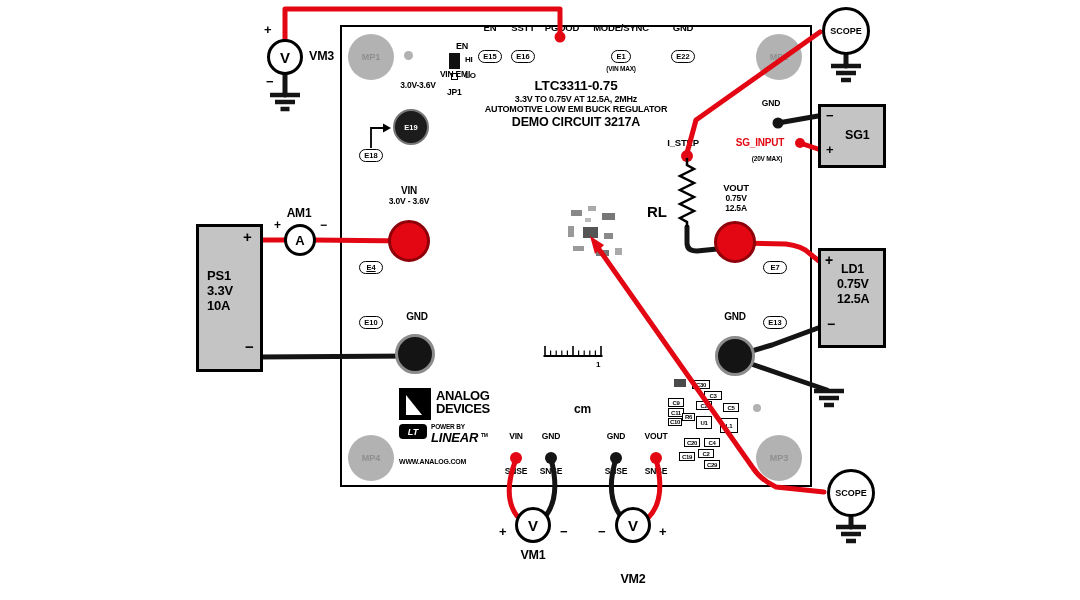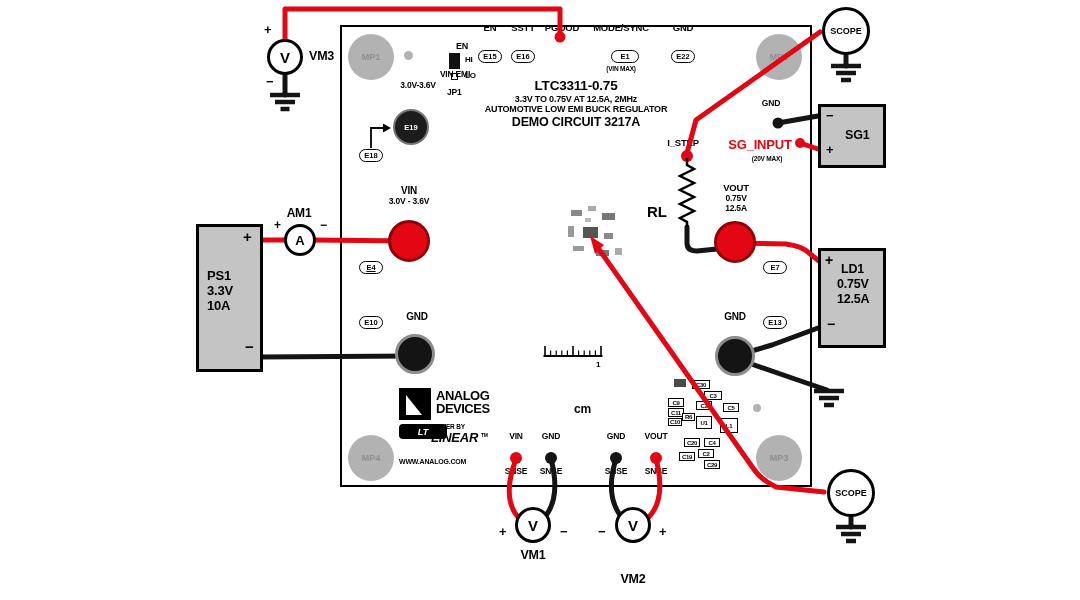--- a/index.html
+++ b/index.html
@@ -52,21 +52,21 @@
     </div>
   <div class="gdot" style="left:404px;top:51px;width:9px;height:9px;"></div>
   <div class="gdot" style="left:753px;top:404px;width:8px;height:8px;"></div>
 
   <span class="t cx" style="left:490px;top:22px;font-size:9.5px;">EN</span>
   <div class="tp" style="left:478px;top:50px;">E15</div>
   <span class="t cx" style="left:523px;top:22px;font-size:9.5px;">SSTT</span>
   <div class="tp" style="left:511px;top:50px;">E16</div>
   <span class="t cx" style="left:562px;top:22px;font-size:9.5px;">PGOOD</span>
   <span class="t cx" style="left:621px;top:22px;font-size:9.5px;">MODE/SYNC</span>
-  <div class="tp" style="left:611px;top:50px;width:28px;">E1</div>
+  <div class="tp" style="left:611px;top:50px;width:20px;">E1</div>
   <span class="t cx" style="left:621px;top:65px;font-size:6.5px;">(VIN MAX)</span>
   <span class="t cx" style="left:683px;top:22px;font-size:9.5px;">GND</span>
   <div class="tp" style="left:671px;top:50px;">E22</div>
 
   <span class="t" style="left:456px;top:41px;">EN</span>
   <div class="abs lyr1" style="left:449px;top:53px;width:11px;height:16px;background:#111;"></div>
   <div class="abs lyr1" style="left:451px;top:73px;width:7px;height:7px;border:1.5px solid #000;background:#fff;"></div>
   <span class="t" style="left:465px;top:55px;font-size:8px;">HI</span>
   <span class="t" style="left:465px;top:71px;font-size:8px;">LO</span>
   <span class="t" style="left:447px;top:87px;font-size:8.5px;">JP1</span>
@@ -94,21 +94,21 @@
   <span class="t cx" style="left:736px;top:182px;font-size:9.5px;">VOUT</span>
   <span class="t cx" style="left:736px;top:193px;font-size:8.5px;">0.75V</span>
   <span class="t cx" style="left:736px;top:203px;font-size:8.5px;">12.5A</span>
   <div class="term-red" style="left:714px;top:221px;"></div>
   <div class="tp" style="left:763px;top:261px;">E7</div>
   <span class="t cx" style="left:735px;top:311px;font-size:10px;">GND</span>
   <div class="tp" style="left:763px;top:316px;">E13</div>
   <div class="term-blk" style="left:715px;top:336px;"></div>
 
   <span class="t cx" style="left:771px;top:98px;font-size:8.5px;">GND</span>
-  <span class="t cx" style="left:760px;top:137px;font-size:13px;color:#e30613;">SG_INPUT</span>
+  <span class="t cx" style="left:760px;top:137px;font-size:10px;color:#e30613;">SG_INPUT</span>
   <span class="t cx" style="left:767px;top:155px;font-size:6.5px;">(20V MAX)</span>
 
   <div class="ic" style="left:571px;top:210px;width:11px;height:6px;background:#888;"></div>
   <div class="ic" style="left:588px;top:206px;width:8px;height:5px;background:#aaa;"></div>
   <div class="ic" style="left:602px;top:213px;width:13px;height:7px;background:#777;"></div>
   <div class="ic" style="left:568px;top:226px;width:6px;height:11px;background:#999;"></div>
   <div class="ic" style="left:583px;top:227px;width:15px;height:11px;background:#555;"></div>
   <div class="ic" style="left:604px;top:233px;width:9px;height:6px;background:#8a8a8a;"></div>
   <div class="ic" style="left:573px;top:246px;width:11px;height:5px;background:#9a9a9a;"></div>
   <div class="ic" style="left:596px;top:250px;width:13px;height:6px;background:#777;"></div>
@@ -134,21 +134,21 @@
   <div class="cmp" style="left:679px;top:452px;width:16px;height:9px;">C19</div>
   <div class="cmp" style="left:698px;top:449px;width:16px;height:9px;">C2</div>
   <div class="cmp" style="left:704px;top:460px;width:16px;height:9px;">C29</div>
 
   <svg class="abs lyr1" style="left:399px;top:388px;" width="32" height="32" viewBox="0 0 32 32">
     <rect x="0" y="0" width="32" height="32" fill="#000"></rect>
     <polygon points="7,27 7,7 23,27" fill="#fff"></polygon>
   </svg>
   <span class="t" style="left:436px;top:388px;font-size:13px;letter-spacing:-0.5px;">ANALOG</span>
   <span class="t" style="left:436px;top:401px;font-size:13px;letter-spacing:-0.5px;">DEVICES</span>
-  <div class="ltlogo" style="left:399px;top:424px;width:48px;height:15px;">LT</div>
+  <div class="ltlogo" style="left:399px;top:424px;width:28px;height:15px;">LT</div>
   <span class="t" style="left:431px;top:423px;font-size:6.5px;">POWER BY</span>
   <span class="t" style="left:431px;top:430px;font-size:13px;font-style:italic;">LINEAR</span>
   <span class="t" style="left:481px;top:432px;font-size:5px;">TM</span>
   <span class="t" style="left:399px;top:458px;font-size:7px;">WWW.ANALOG.COM</span>
 
   <span class="t cx" style="left:516px;top:431px;font-size:8.5px;">VIN</span>
   <span class="t cx" style="left:551px;top:431px;font-size:8.5px;">GND</span>
   <span class="t cx" style="left:616px;top:431px;font-size:8.5px;">GND</span>
   <span class="t cx" style="left:656px;top:431px;font-size:8.5px;">VOUT</span>
   <span class="t cx" style="left:516px;top:466px;font-size:8.5px;">SNSE</span>

